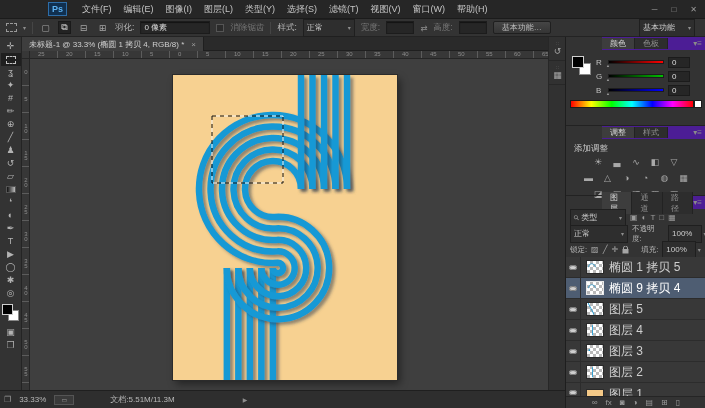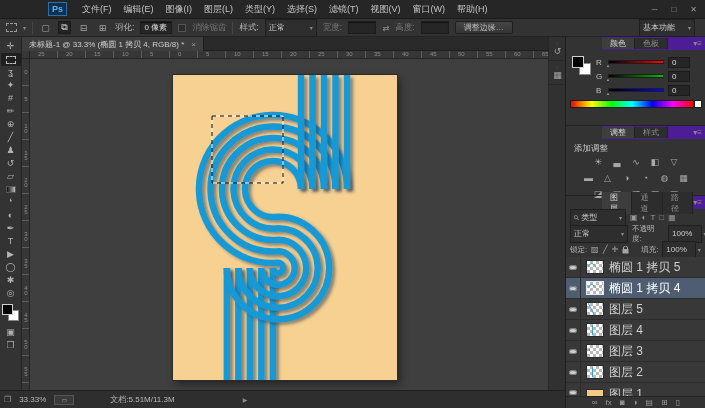--- a/index.html
+++ b/index.html
@@ -137,35 +137,35 @@
 
   <div id="optionsbar" class="abs">
     <div id="preset-box"></div>
     <span class="arrow" style="font-size:6px;color:#8d8d8d;">▾</span>
     <div class="sep"></div>
     <div class="mode-icon">▢</div>
     <div class="mode-icon active">⧉</div>
     <div class="mode-icon">⊟</div>
     <div class="mode-icon">⊞</div>
     <span>羽化:</span>
-    <div class="inputbox" style="width:32px;">0 像素</div>
+    <div class="inputbox" style="width:70px;">0 像素</div>
     <div class="checkbox"></div>
     <span class="dim">消除锯齿</span>
     <div class="sep"></div>
     <span>样式:</span>
     <div class="combo" style="width:52px;">
       <span>正常</span>
         <span class="arrow">▾</span>
     </div>
     <span class="dim">宽度:</span>
     <div class="inputbox" style="width:28px;"></div>
     <span style="color:#8d8d8d;">⇄</span>
     <span class="dim">高度:</span>
     <div class="inputbox" style="width:28px;"></div>
-    <div class="push-btn">调整边缘…</div>
+    <div class="push-btn">基本功能…</div>
     <div style="flex:1;"></div>
     <div class="combo" style="width:56px;margin-right:4px;">
       <span>基本功能</span>
         <span class="arrow">▾</span>
     </div>
   </div>
 
   <div id="toolbar" class="abs">
       <div class="tool">✛</div>
       <div class="tool selected">
@@ -432,21 +432,21 @@
             </div>
             <span class="layer-name">椭圆 1 拷贝 5</span>
           </div>
           <div class="layer-row selected" style="top: 21px;">
             <div class="eye-cell">
               <div class="eye"></div>
             </div>
             <div class="thumb">
               <span class="mark">◠</span>
             </div>
-            <span class="layer-name">椭圆 1 拷贝 4</span>
+            <span class="layer-name">椭圆 9 拷贝 4</span>
           </div>
           <div class="layer-row" style="top: 42px;">
             <div class="eye-cell">
               <div class="eye"></div>
             </div>
             <div class="thumb">
               <span class="mark">╲</span>
             </div>
             <span class="layer-name">图层 5</span>
           </div>

